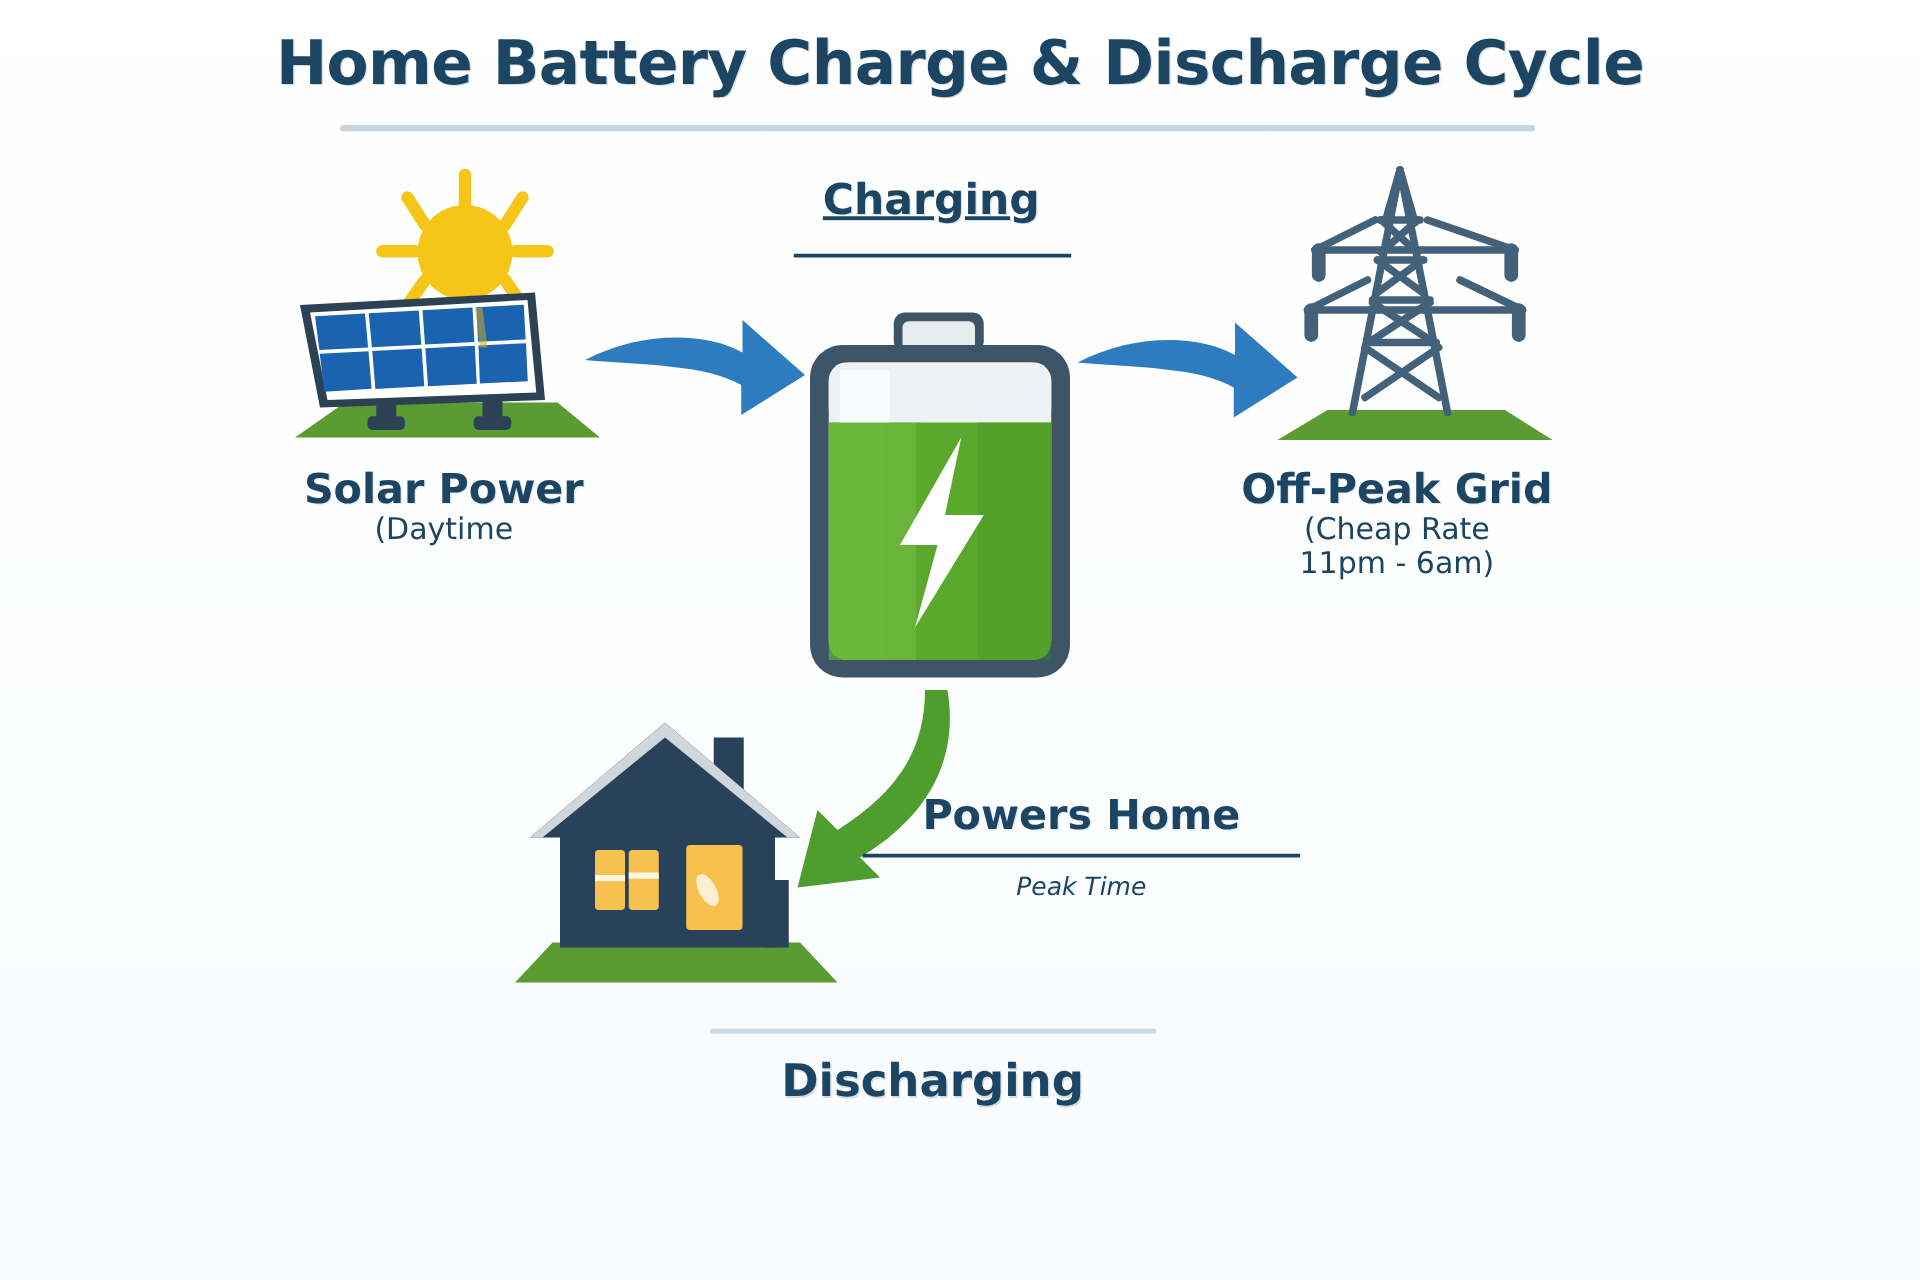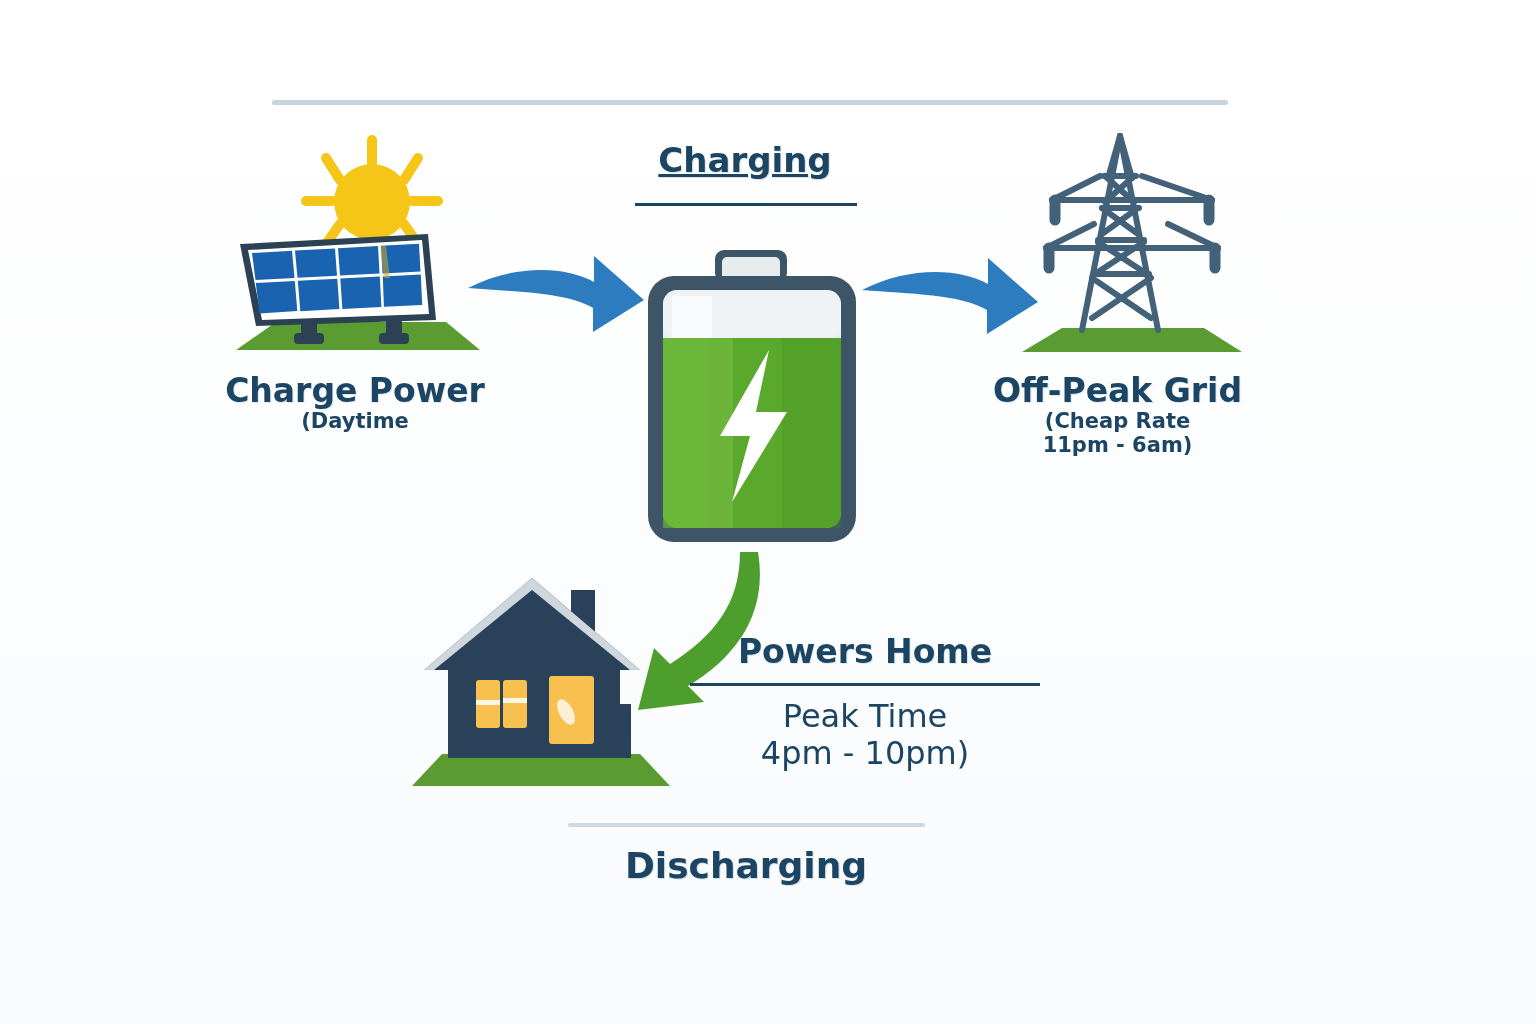--- a/index.html
+++ b/index.html
@@ -104,22 +104,22 @@
   }
   .caption .cap-title {
     display: block;
     font-weight: bold;
     font-size: 33px;
     white-space: nowrap;
     text-shadow: 1px 1px 0 rgba(170,190,205,0.35);
   }
   .caption .cap-sub {
     display: block;
-    font-weight: bold;
-    font-size: 21px;
+    font-weight: normal;
+    font-size: 24px;
     white-space: nowrap;
     text-align: center;
   }
   #caption-solar { left: 195px; top: 372px; width: 320px; }
   #caption-grid  { left: 955px; top: 372px; width: 325px; }
 
   
   .powers-block {
     position: absolute;
     left: 690px;
@@ -145,42 +145,44 @@
     background: #1b4563;
   }
   .powers-sub {
     position: absolute;
     left: 690px;
     top: 698px;
     width: 350px;
     text-align: center;
     color: #1b4563;
     font-family: "DejaVu Sans", sans-serif;
-    font-size: 32px;
+    font-size: 20px;
     line-height: 1.15;
+    font-style: italic;
   }
   .powers-sub span { display: block; white-space: nowrap; }
 
   
   .art { position: absolute; }
   #art-solar  { left: 228px; top: 128px; width: 260px; height: 232px; }
   #art-pylon  { left: 1008px; top: 120px; width: 248px; height: 240px; }
   #art-battery{ left: 632px; top: 240px; width: 240px; height: 320px; }
   #art-house  { left: 408px; top: 556px; width: 270px; height: 238px; }
   #arrow-charge-left  { left: 462px; top: 248px; width: 186px; height: 96px; }
   #arrow-charge-right { left: 858px; top: 248px; width: 186px; height: 96px; }
   #arrow-discharge    { left: 618px; top: 538px; width: 190px; height: 186px; }
 
   .art svg, .arrow svg { display: block; width: 100%; height: 100%; }
 </style>
 </head>
 <body>
 
 <div id="canvas">
 
+  <div class="title">Home Battery Charge &amp; Discharge Cycle</div>
   <div class="title-rule"></div>
 
   <div class="charging-label">Charging</div>
   <div class="charging-rule"></div>
 
   <div class="art" id="art-solar">
     <svg viewBox="0 0 260 232" xmlns="http://www.w3.org/2000/svg">
 
       <path d="M8 222 L48 194 L218 194 L252 222 Z" fill="#5a9b32"></path>
 
@@ -215,21 +217,21 @@
         <path d="M69.8 152.8 L109.3 150.8 L111.4 181 L72.3 183.2 Z"></path>
         <path d="M112.3 150.6 L151.8 148.6 L153.4 179 L114.4 181 Z"></path>
         <path d="M154.8 148.4 L192.8 146.5 L194.2 177 L155.9 178.8 Z"></path>
       </g>
 
       <path d="M152 118 L158 118 L162 150 L156 150 Z" fill="#caa92b" opacity="0.55"></path>
     </svg>
   </div>
 
   <div class="caption" id="caption-solar">
-    <span class="cap-title">Charge Power</span>
+    <span class="cap-title">Solar Power</span>
     <span class="cap-sub">(Daytime</span>
   </div>
 
   <div class="art arrow" id="arrow-charge-left">
     <svg viewBox="0 0 186 96" xmlns="http://www.w3.org/2000/svg">
       <path d="M6 40 C52 16, 104 18, 132 34 L132 8 L182 52 L131 84 L131 60 C104 44, 54 44, 6 40 Z" fill="#2e7cc0"></path>
     </svg>
   </div>
 
   <div class="art" id="art-battery">
@@ -339,19 +341,18 @@
       <ellipse cx="158" cy="156" rx="7" ry="14" fill="#ffffff" opacity="0.75" transform="rotate(-28 158 156)"></ellipse>
     </svg>
   </div>
 
   <div class="powers-block">
     <span class="cap-title">Powers Home</span>
   </div>
   <div class="powers-rule"></div>
   <div class="powers-sub">
     <span>Peak Time</span>
-    <span>4pm - 10pm)</span>
   </div>
 
   <div class="discharging-rule"></div>
   <div class="discharging-label">Discharging</div>
 
 </div>
 
 </body></html>

